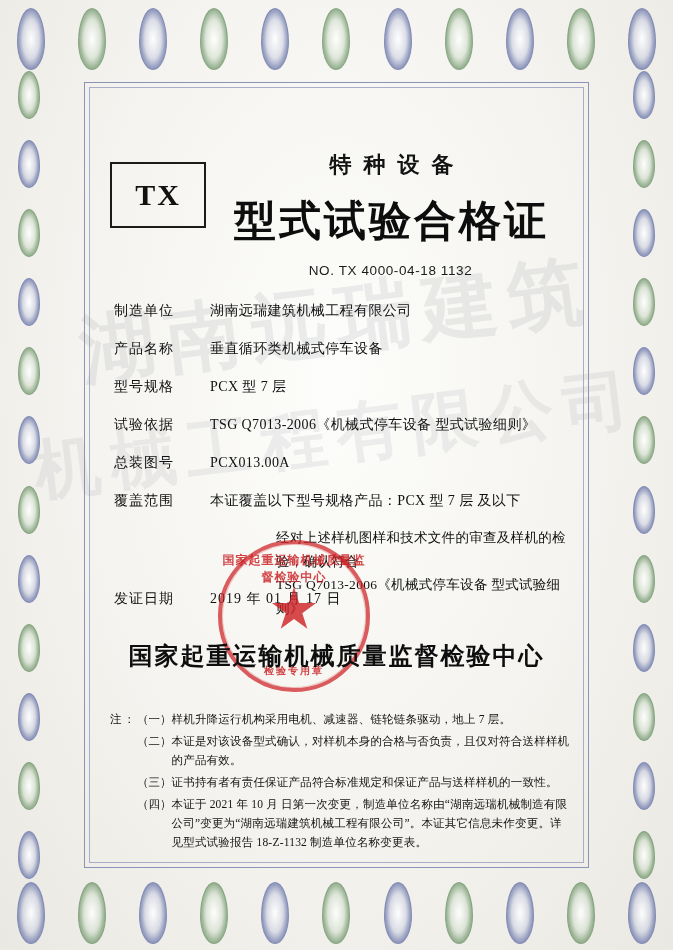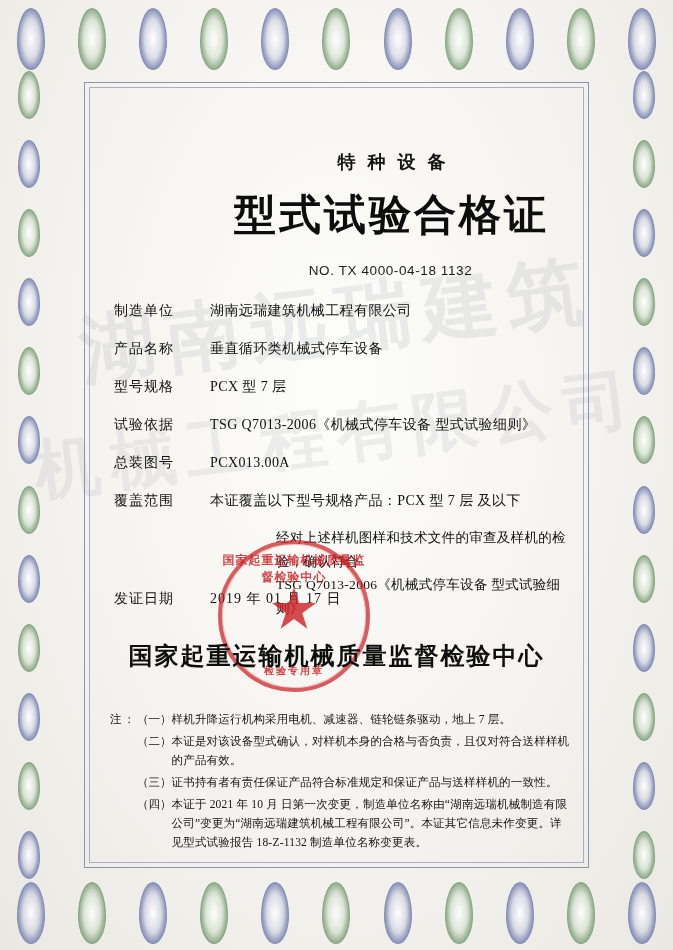--- a/index.html
+++ b/index.html
@@ -116,21 +116,21 @@
   }
 
   .title-block {
     position: absolute;
     left: 110px;
     right: 0;
     top: 50px;
     text-align: center;
   }
   .title-small {
-    font-size: 18px;
+    font-size: 22px;
     letter-spacing: 12px;
     color: #141414;
     font-weight: 600;
     text-indent: 12px;
   }
   .title-big {
     margin-top: 13px;
     font-size: 42px;
     letter-spacing: 3px;
     font-weight: bold;
@@ -360,20 +360,21 @@
   </div>
 
   <div class="frame-outer"></div>
   <div class="frame-inner"></div>
 
   <div class="watermark">湖南远瑞建筑</div>
   <div class="watermark second">机械工程有限公司</div>
 
   <div class="content">
 
+    <div class="tx-box">TX</div>
 
     <div class="title-block">
       <div class="title-small">特种设备</div>
       <div class="title-big">型式试验合格证</div>
     </div>
 
     <div class="serial">NO. TX 4000-04-18 1132</div>
 
     <div class="fields">
       <div class="field-row">

